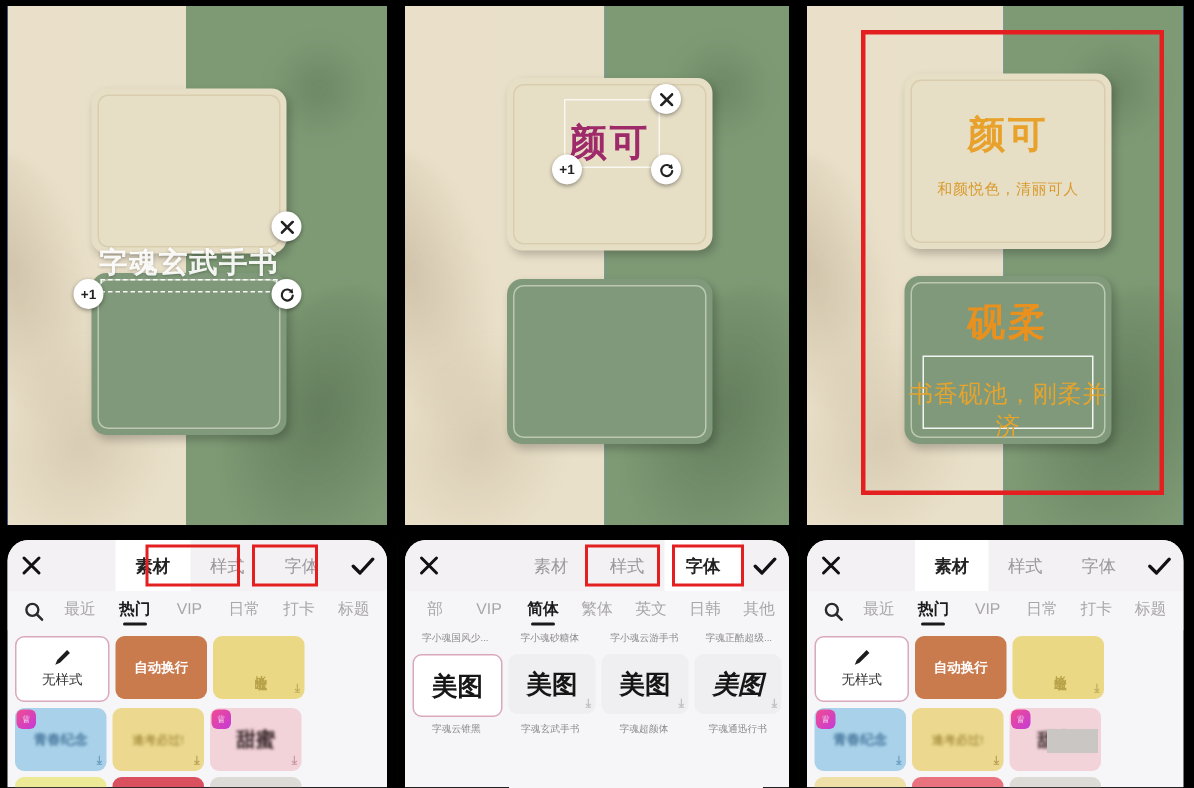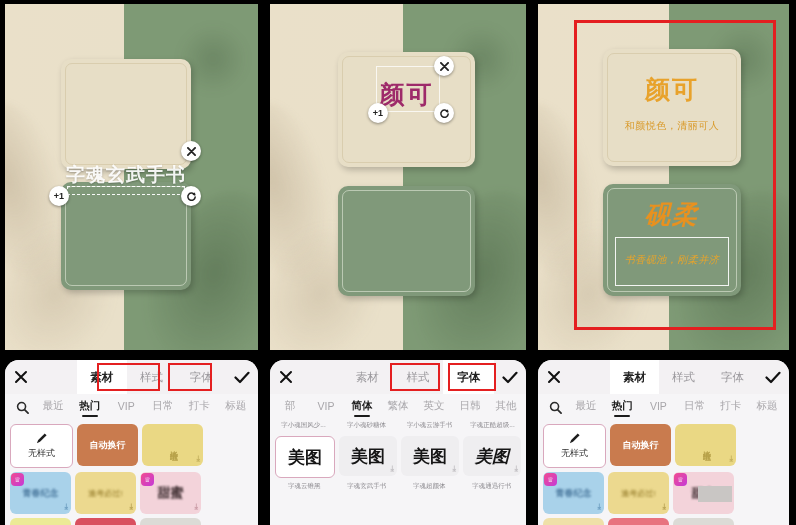--- a/index.html
+++ b/index.html
@@ -27,21 +27,21 @@
   .leafD{position:absolute;right:10px;top:20px;width:70px;height:70px;border-radius:50%;
         background:radial-gradient(ellipse at 50% 50%,rgba(40,60,35,.20),rgba(40,60,35,0) 70%);filter:blur(5px);}
 
   
   .card{position:absolute;box-sizing:border-box;
         box-shadow:2px 3px 6px rgba(0,0,0,.22);
         border-radius:10px;}
   .card .inner{position:absolute;left:4px;top:4px;right:4px;bottom:4px;border-radius:7px;border:1px solid rgba(255,255,255,.55);}
   .card.beigecard{background:#e7dec6;}
   .card.beigecard .inner{border-color:#d9cdae;}
-  .card.greencard{background:#80997a;font-style:italic;}
+  .card.greencard{background:#80997a;}
   .card.greencard .inner{border-color:rgba(235,240,225,.55);}
   
   .card:before,.card:after{content:"";position:absolute;width:14px;height:14px;}
 
   .cardtitle{position:absolute;left:0;right:0;text-align:center;font-weight:bold;letter-spacing:2px;}
   .cardsub{position:absolute;left:0;right:0;text-align:center;}
 
   
   .selbox{position:absolute;border:1px solid rgba(255,255,255,.75);box-sizing:border-box;}
   .selbox.dashed{border:1px dashed rgba(255,255,255,.95);}
@@ -332,21 +332,21 @@
         <div class="card beigecard" style="left:65px;top:45px;width:138px;height:117px;">
           <div class="inner"></div>
           <div class="cardtitle" style="top:24px;font-size:25px;color:#e8a22b;">颜可</div>
           <div class="cardsub" style="top:70px;font-size:10px;color:#d99a2a;letter-spacing:.5px;">和颜悦色，清丽可人</div>
         </div>
 
         <div class="card greencard" style="left:65px;top:180px;width:138px;height:112px;">
           <div class="inner"></div>
           <div class="cardtitle" style="top:14px;font-size:25px;color:#e8911f;">砚柔</div>
           <div style="position:absolute;left:12px;top:53px;right:12px;height:47px;border:1.6px solid rgba(255,255,255,.9);"></div>
-          <div class="cardsub" style="top:69px;font-size:10px;color:#e6a42c;letter-spacing:.5px;">书香砚池，刚柔并济</div>
+          <div class="cardsub" style="top:69px;font-size:16px;color:#e6a42c;letter-spacing:.5px;">书香砚池，刚柔并济</div>
         </div>
 
         <div class="redbox" style="left:36px;top:16px;width:202px;height:310px;"></div>
       </div>
     </div>
 
     <div class="sheet">
       <div class="topbar">
         <div class="xbtn">
           <svg width="14" height="14" viewBox="0 0 14 14">

